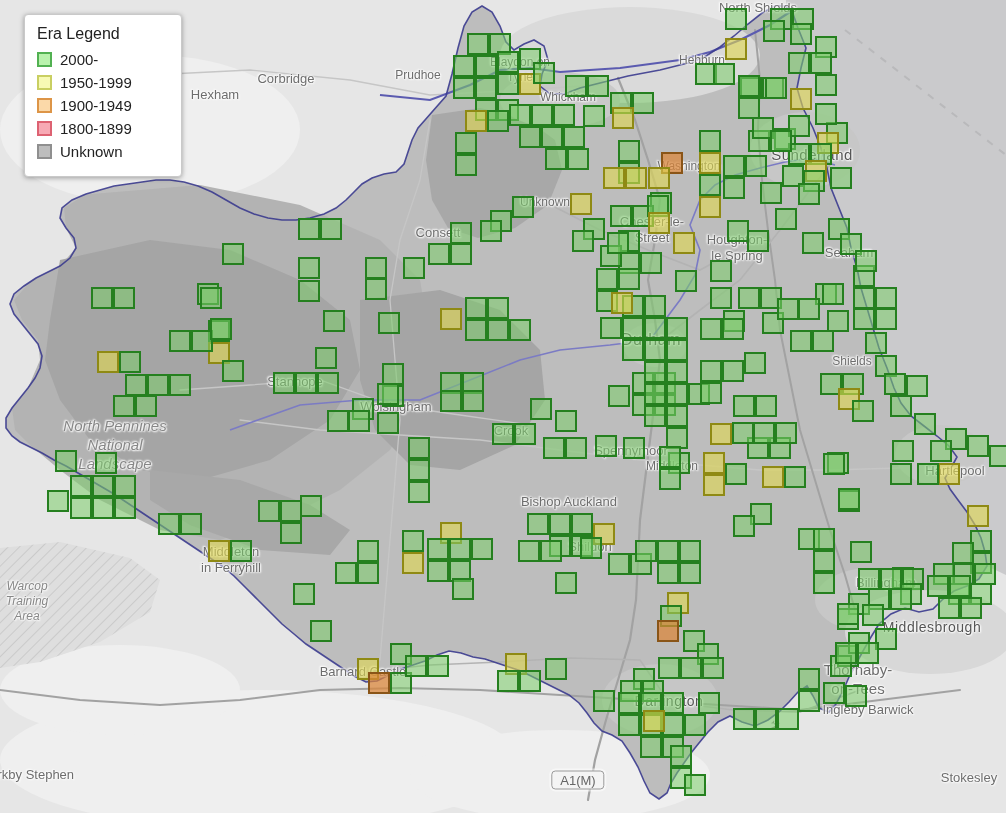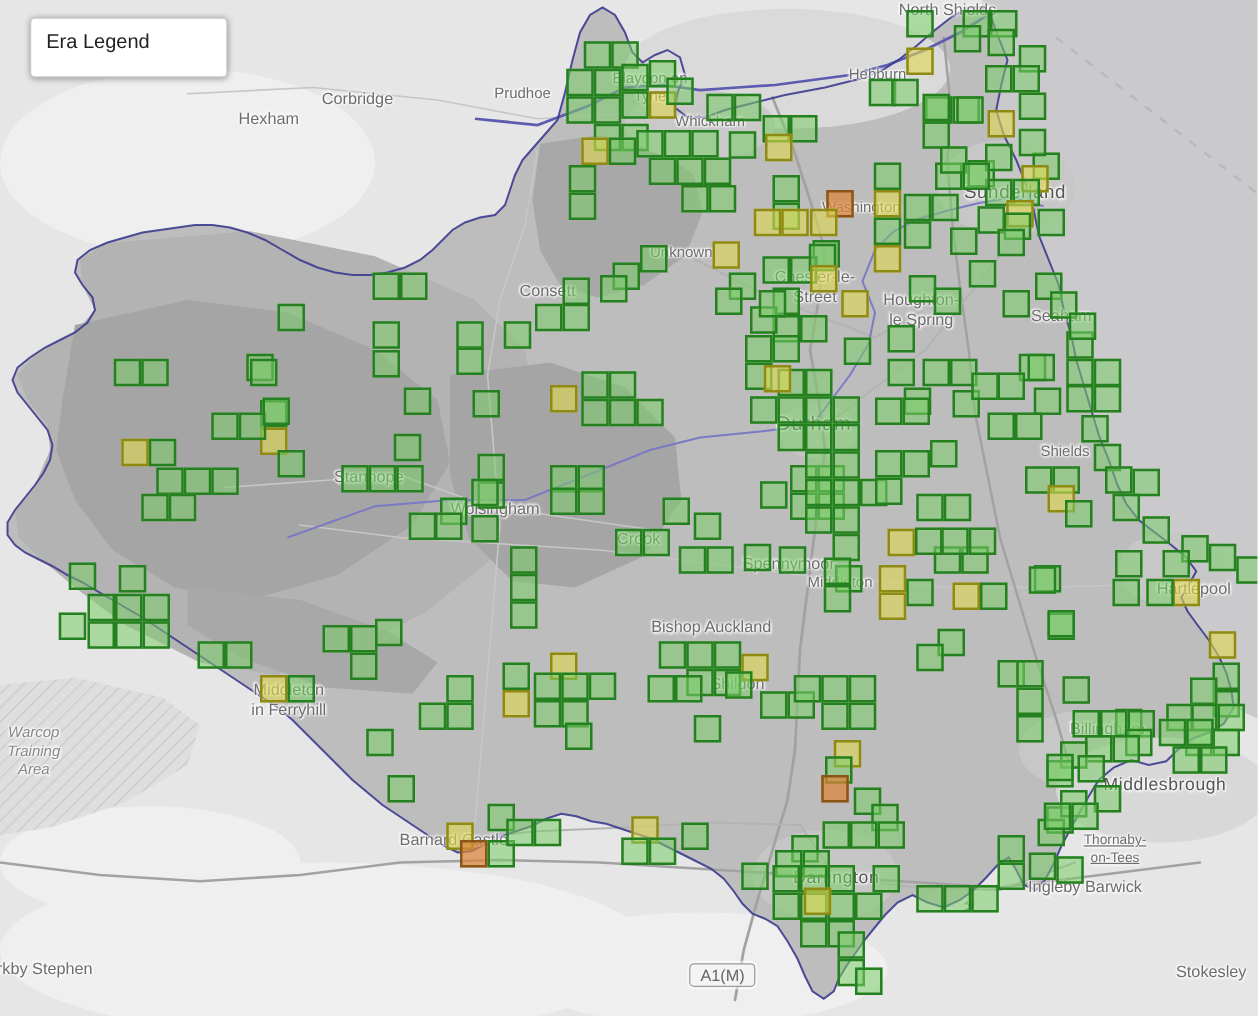--- a/index.html
+++ b/index.html
@@ -120,25 +120,28 @@
       <div class="place-label town" style="left: 511px; top: 431px; font-size: 13px;">Crook</div>
       <div class="place-label town" style="left: 631px; top: 451px; font-size: 13px; text-align: right;">Spennymoor</div>
       <div class="place-label town" style="left: 672px; top: 466px; font-size: 12px;">Middleton</div>
       <div class="place-label town" style="left: 569px; top: 502px; font-size: 13px;">Bishop Auckland</div>
       <div class="place-label town" style="left: 590px; top: 547px; font-size: 13px;">Shildon</div>
       <div class="place-label town" style="left: 852px; top: 361px; font-size: 12px;">Shields</div>
       <div class="place-label town" style="left: 231px; top: 560px; font-size: 13px;">Middleton
 in Ferryhill</div>
       <div class="place-label town" style="left: 363px; top: 672px; font-size: 13px;">Barnard Castle</div>
       <div class="place-label town" style="left: 886px; top: 583px; font-size: 13px;">Billingham</div>
-      <div class="place-label town" style="left: 892px; top: 680px; font-size: 11px; text-decoration: underline;">Thornaby-
+      <div class="place-label town" style="left: 858px; top: 680px; font-size: 15px;">Thornaby-
 on-Tees</div>
       <div class="place-label town" style="left: 868px; top: 710px; font-size: 13px;">Ingleby Barwick</div>
       <div class="place-label town" style="left: 969px; top: 778px; font-size: 13px;">Stokesley</div>
       <div class="place-label town" style="left: 30px; top: 775px; font-size: 13px;">Kirkby Stephen</div>
+      <div class="place-label nature" style="left: 115px; top: 445px; font-size: 15px;">North Pennines
+National
+Landscape</div>
       <div class="place-label nature" style="left: 27px; top: 601px; font-size: 12px;">Warcop
 Training
 Area</div>
     </div>
 
   <span id="airport-icon" style="left: 776px; top: 726px;">✈</span>
 
   <div id="road-shield" style="left: 578px; top: 780px;">A1(M)</div>
 
   <div id="squares-layer">
@@ -520,15 +523,37 @@
       <div class="era-square" style="left: 545px; top: 658px; background: rgba(124, 205, 105, 0.55); border-color: rgb(37, 128, 31);"></div>
       <div class="era-square" style="left: 357px; top: 540px; background: rgba(124, 205, 105, 0.55); border-color: rgb(37, 128, 31);"></div>
       <div class="era-square" style="left: 357px; top: 562px; background: rgba(124, 205, 105, 0.55); border-color: rgb(37, 128, 31);"></div>
       <div class="era-square" style="left: 335px; top: 562px; background: rgba(124, 205, 105, 0.55); border-color: rgb(37, 128, 31);"></div>
       <div class="era-square" style="left: 293px; top: 583px; background: rgba(124, 205, 105, 0.55); border-color: rgb(37, 128, 31);"></div>
       <div class="era-square" style="left: 300px; top: 495px; background: rgba(124, 205, 105, 0.55); border-color: rgb(37, 128, 31);"></div>
     </div>
 
   <div id="legend">
     <div class="legend-title">Era Legend</div>
+    <div id="legend-items">
+        <div class="legend-row">
+          <span class="legend-swatch" style="background: rgb(185, 242, 173); border-color: rgb(82, 177, 82);"></span>
+          <span class="legend-label">2000-</span>
+        </div>
+        <div class="legend-row">
+          <span class="legend-swatch" style="background: rgb(247, 250, 180); border-color: rgb(201, 207, 98);"></span>
+          <span class="legend-label">1950-1999</span>
+        </div>
+        <div class="legend-row">
+          <span class="legend-swatch" style="background: rgb(251, 217, 169); border-color: rgb(221, 149, 71);"></span>
+          <span class="legend-label">1900-1949</span>
+        </div>
+        <div class="legend-row">
+          <span class="legend-swatch" style="background: rgb(247, 169, 180); border-color: rgb(221, 98, 114);"></span>
+          <span class="legend-label">1800-1899</span>
+        </div>
+        <div class="legend-row">
+          <span class="legend-swatch" style="background: rgb(189, 189, 189); border-color: rgb(143, 143, 143);"></span>
+          <span class="legend-label">Unknown</span>
+        </div>
+      </div>
   </div>
 
 </div>
 
 </body></html>

